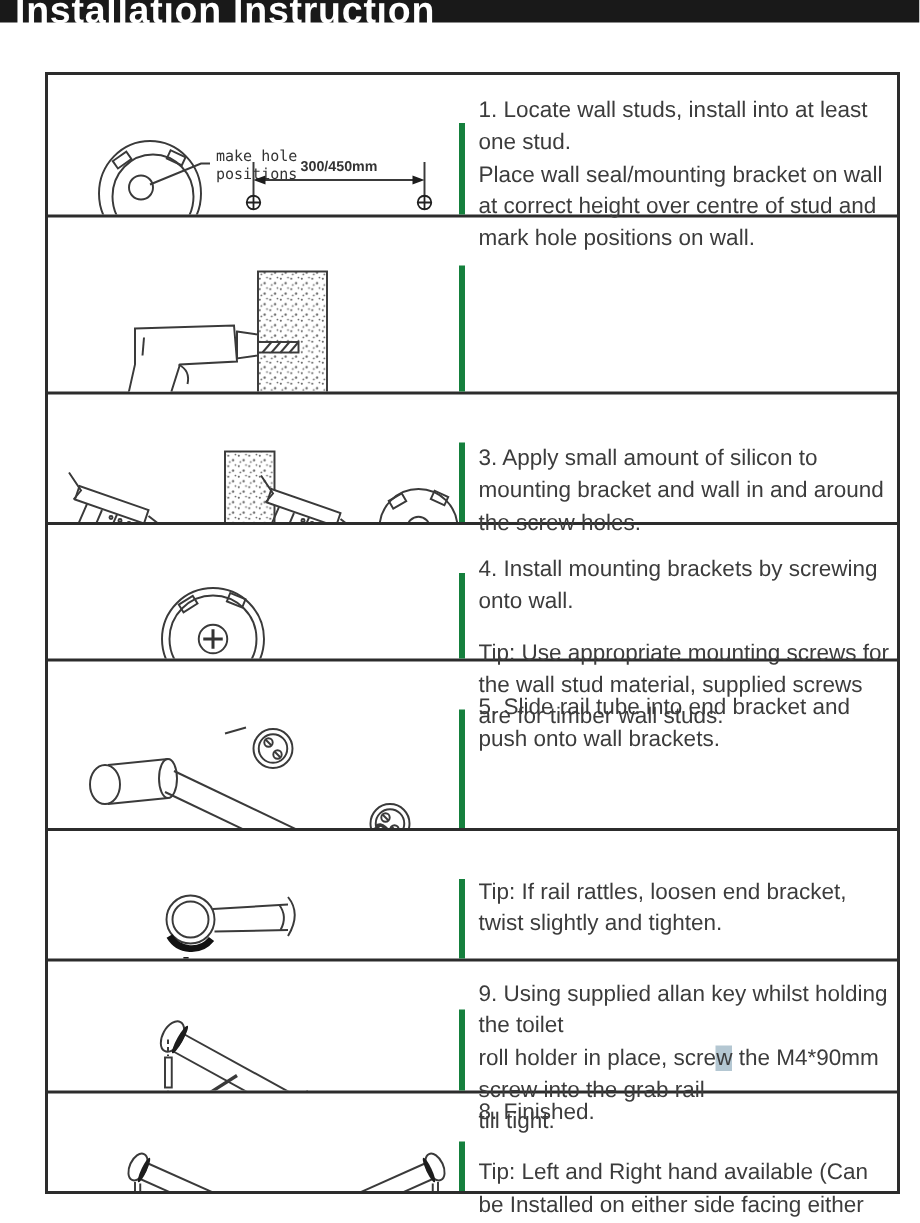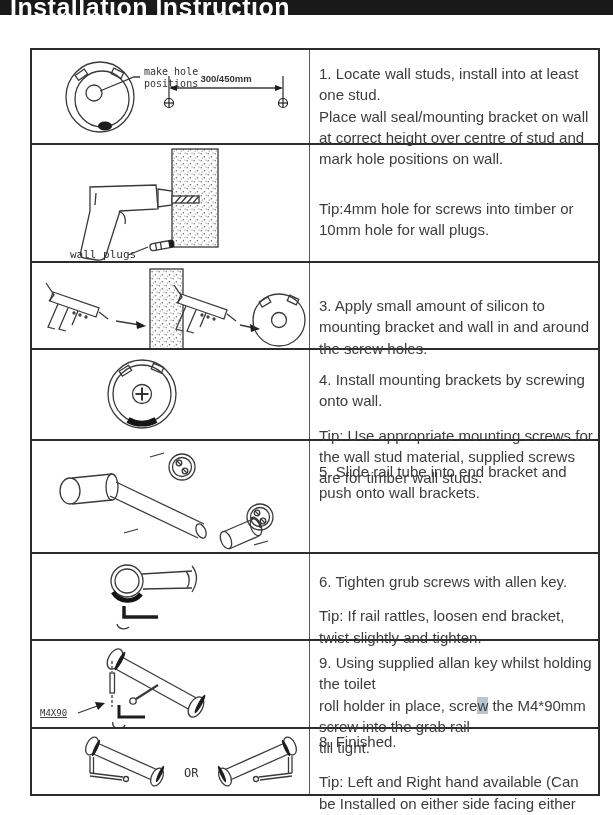--- a/index.html
+++ b/index.html
@@ -12,21 +12,21 @@
     width:613px; height:15px; background:#191919; color:#fff;
     display:flex; align-items:center; padding-left:10px;
   }
   .header-bar h1 { margin:0; font-size:25px; font-weight:600; letter-spacing:0.5px; }
   .sheet {
     position:absolute; left:30px; top:48px; width:570px;
     border:2px solid #2c2c2c; background:#fff;
   }
   .row { display:flex; border-bottom:2px solid #2c2c2c; }
   .row:last-child { border-bottom:none; }
-  .cell-art { width:278px; flex:none; border-right:1px solid #15803d; position:relative; overflow:hidden; }
+  .cell-art { width:278px; flex:none; border-right:4px solid #15803d; position:relative; overflow:hidden;margin-top:32px; }
   .cell-text { flex:1; padding-left:9px; padding-right:4px; color:#3c3c3c; font-size:15px; line-height:1.42; }
   .cell-text p { margin:0; white-space:pre-line; }
   .tip { margin-top:13px !important; }
   .hl { background:#b4c7d2; }
   .r1{height:95px} .r2{height:118px} .r3{height:87px} .r4{height:91px}
   .r5{height:113px} .r6{height:87px} .r7{height:88px} .r8{height:65px}
   .pt1{padding-top:13px} .pt2{padding-top:40px} .pt3{padding-top:32px} .pt4{padding-top:19px}
   .pt5{padding-top:20px} .pt6{padding-top:17px} .pt7{padding-top:11px} .pt8{padding-top:2px}
   svg { display:block; }
   svg text { font-family:"DejaVu Sans Mono", monospace; fill:#333; }
@@ -108,21 +108,20 @@
           <rect class="ln" x="118" y="97" width="24" height="7" rx="3" fill="#fff"></rect>
           <rect class="dk" x="137" y="97" width="5" height="7"></rect>
           <line class="ln" x1="124" y1="97" x2="124" y2="104"></line>
             <line class="ln" x1="129" y1="97" x2="129" y2="104"></line>
         </g>
         <line class="ln" x1="96" y1="110" x2="116" y2="102"></line>
         <text x="38" y="113" font-size="11">wall plugs</text>
       </svg>
     </div>
     <div class="cell-text pt2">
-      <p class="tip">Tip:4mm hole for screws into timber or 10mm hole for wall plugs.</p>
     </div>
   </div>
 
   <div class="row r3">
     <div class="cell-art">
       <svg width="278" height="99" viewBox="0 0 278 99">
         <defs>
           <pattern id="stipB" width="7" height="7" patternUnits="userSpaceOnUse">
             <circle cx="1.2" cy="1.8" r="0.7" fill="#666"></circle>
             <circle cx="4.4" cy="4.8" r="0.8" fill="#666"></circle>
@@ -254,21 +253,20 @@
           <path d="M154,17 q6,8 1,17"></path>
         </g>
         <path d="M81,38 A17,17 0 0 0 109,40" stroke="#121212" stroke-width="4.5" fill="none"></path>
         <g>
           <path d="M92,52 L92,63 L126,63" stroke="#1c1c1c" stroke-width="3.5" fill="none"></path>
           <path d="M85,70 A7,6 0 0 0 97,73" class="ln"></path>
         </g>
       </svg>
     </div>
     <div class="cell-text pt6">
-      <p>6. Tighten grub screws with allen key.</p>
       <p class="tip">Tip: If rail rattles, loosen end bracket, twist slightly and tighten.</p>
     </div>
   </div>
 
   <div class="row r7">
     <div class="cell-art">
       <svg width="278" height="86" viewBox="0 0 278 86">
         <g class="ln">
           <line x1="88" y1="15" x2="168" y2="59"></line>
           <line x1="80" y1="26" x2="160" y2="70"></line>

